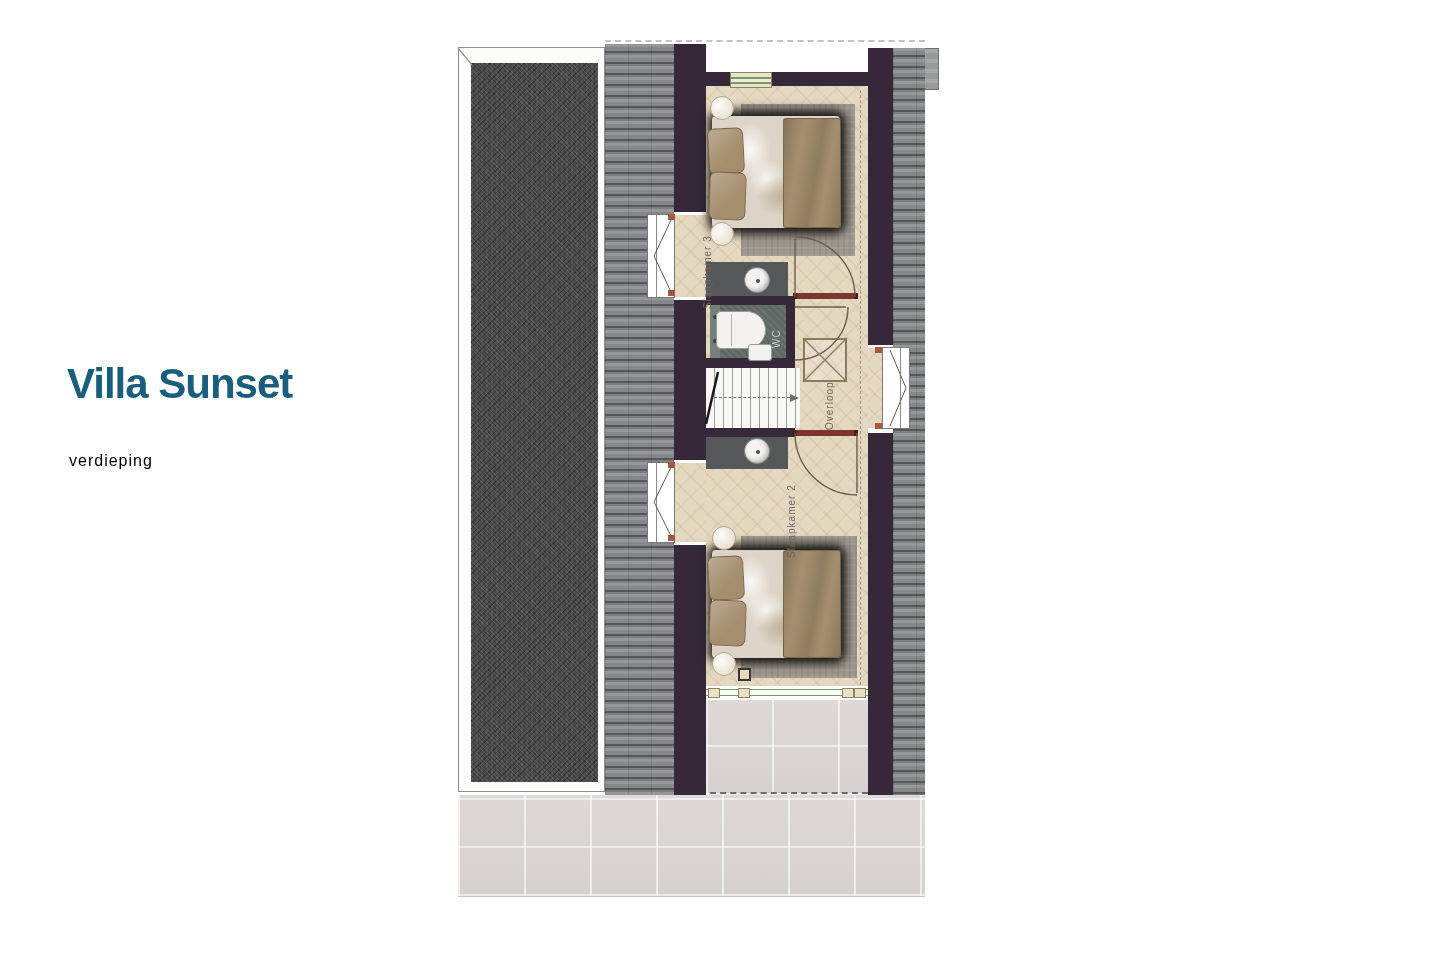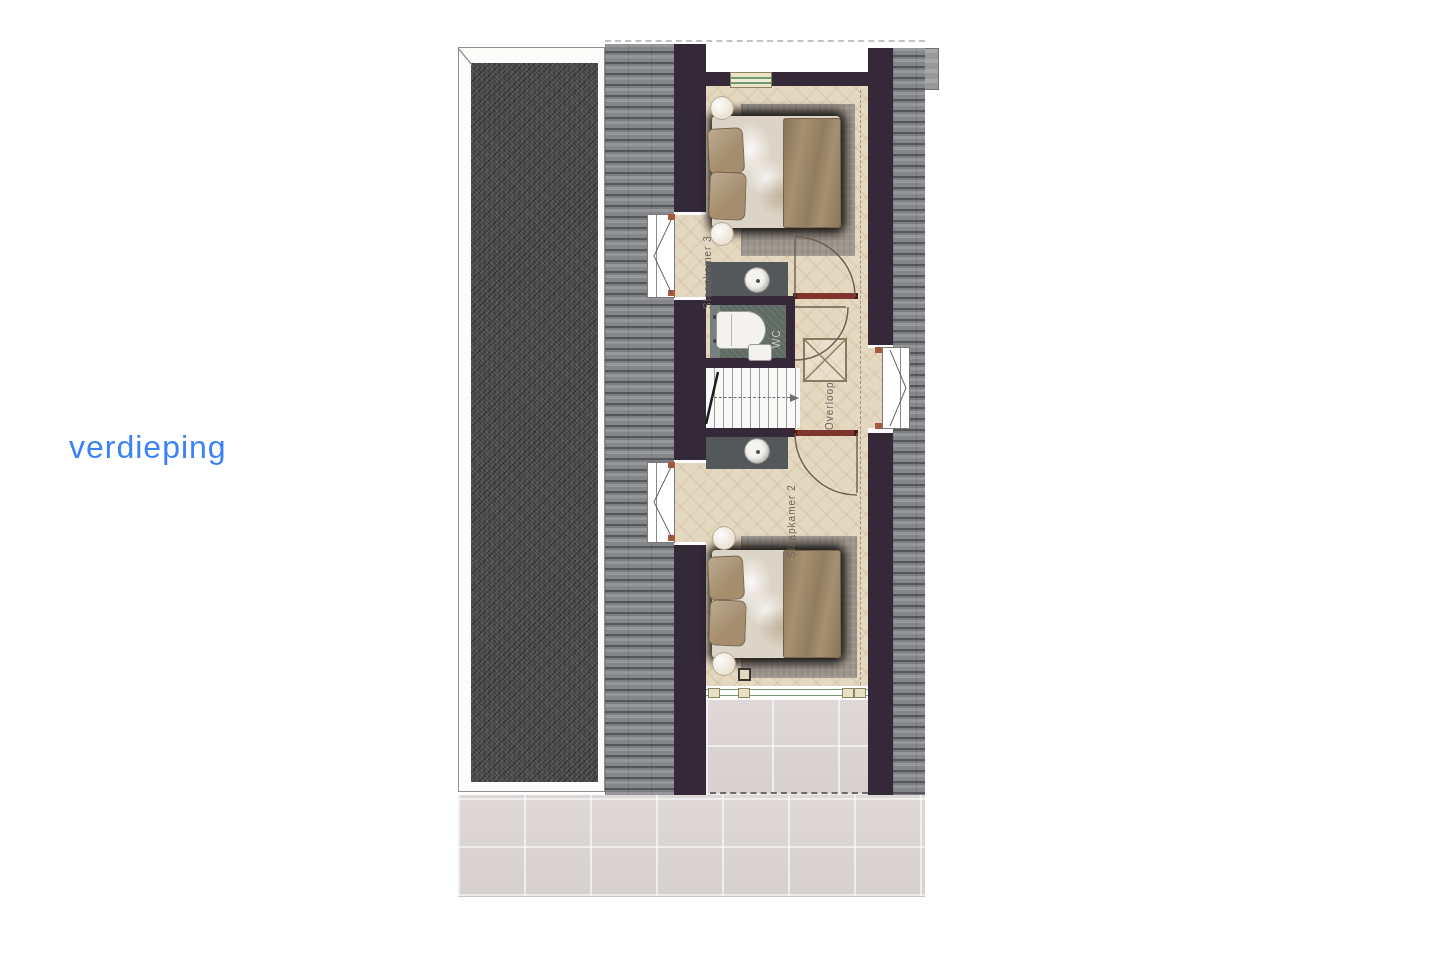--- a/index.html
+++ b/index.html
@@ -3,22 +3,22 @@
 <meta charset="utf-8">
 <style>
   html,body{margin:0;padding:0;background:#fff;}
   #canvas{position:relative;width:1440px;height:960px;background:#ffffff;overflow:hidden;
           font-family:"Liberation Sans",sans-serif;}
   .abs{position:absolute;}
 
   
   .page-title{position:absolute;left:67px;top:360px;font-size:42px;font-weight:bold;
               letter-spacing:-1px;color:#1b5d7c;}
-  .page-subtitle{position:absolute;left:69px;top:429px;font-size:32px;font-weight:400;
-                 letter-spacing:1px;color:#3b82f6;}
+  .page-subtitle{position:absolute;left:69px;top:452px;font-size:16px;font-weight:400;
+                 letter-spacing:1px;color:#000000;}
 
   
   .flatroof-border{left:458px;top:47px;width:147px;height:745px;background:#fcfcfb;
                    border:1px solid #8f8f8f;box-sizing:border-box;}
   .flatroof-tex{left:471px;top:63px;width:127px;height:719px;background-color:#474747;
     background-image:
       repeating-linear-gradient(45deg, rgba(255,255,255,.08) 0 1px, transparent 1px 3px),
       repeating-linear-gradient(-45deg, rgba(0,0,0,.28) 0 1px, transparent 1px 4px),
       repeating-linear-gradient(90deg, rgba(255,255,255,.05) 0 2px, transparent 2px 5px);}
   .roofstripes{background:
@@ -111,20 +111,21 @@
           font-size:10px;color:#6f675e;letter-spacing:1px;white-space:nowrap;}
   .vlabel-wc{color:#c6cbc6;}
 
   svg.overlay{position:absolute;left:0;top:0;pointer-events:none;}
 </style>
 </head>
 <body>
 
 <div id="canvas">
 
+  <div class="page-title">Villa Sunset</div>
   <div class="page-subtitle">verdieping</div>
 
   <div class="abs flatroof-border"></div>
   <div class="abs flatroof-tex"></div>
   <div class="abs dash-top"></div>
   <div class="abs roofstripes roof-left"></div>
   <div class="abs chimney"></div>
   <div class="abs roofstripes roof-right"></div>
 
   <div class="abs tiles inner-terrace"></div>

